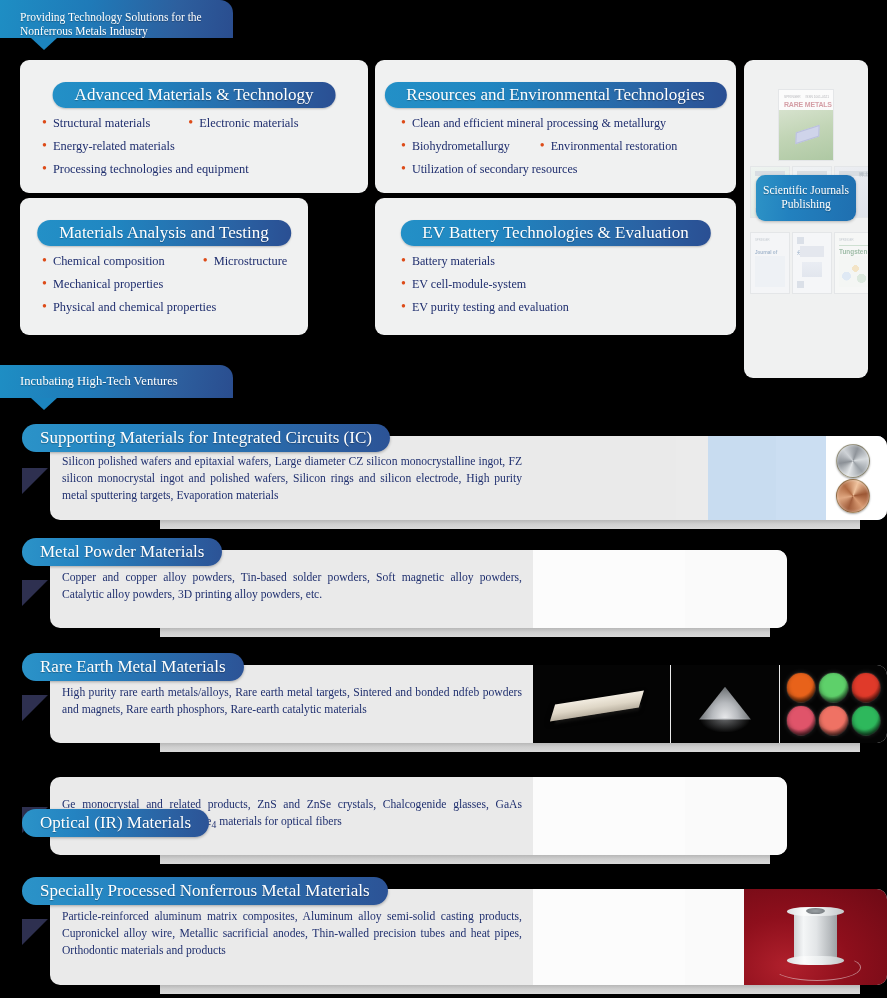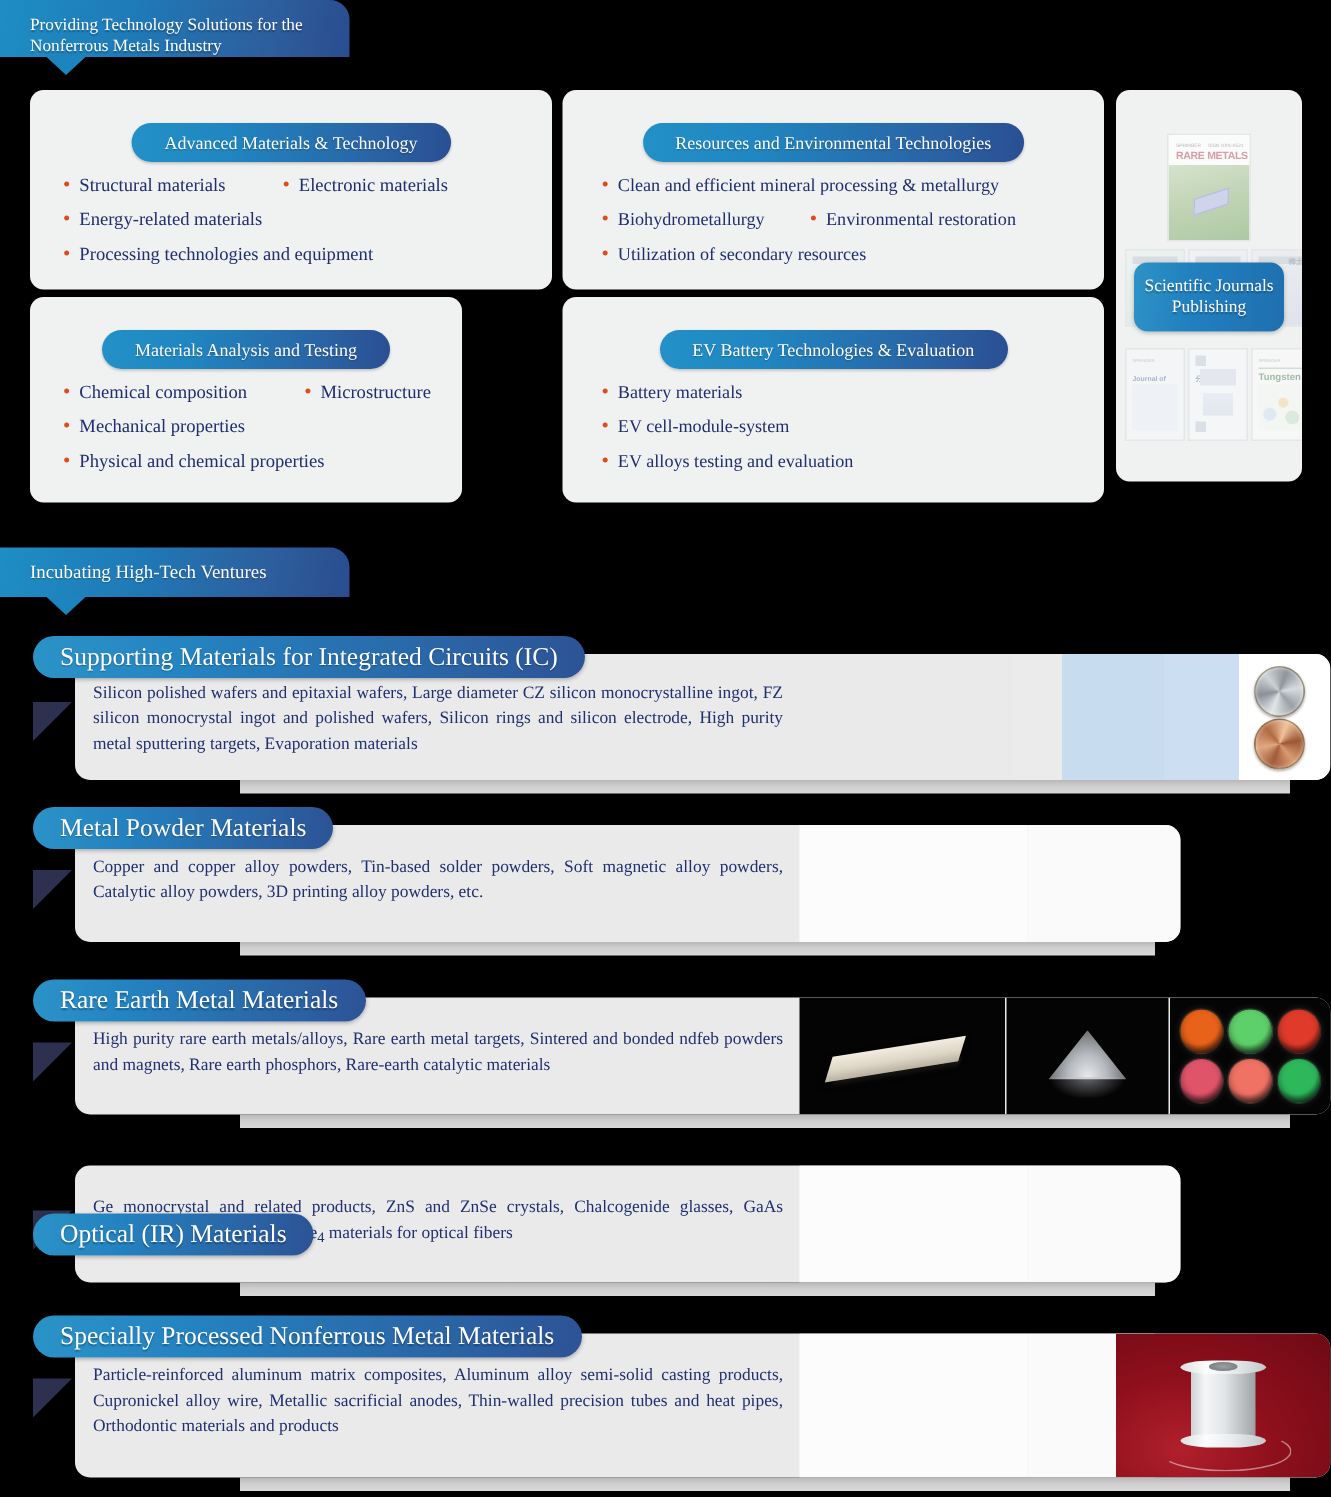--- a/index.html
+++ b/index.html
@@ -83,21 +83,21 @@
     transform: translateX(-50%);
     top: 22px;
     background: linear-gradient(92deg, #2390c7 0%, #2086c1 30%, #2a62a3 78%, #2a4f93 100%);
     color: #fff;
     border-radius: 15px;
     height: 26px;
     display: flex;
     align-items: center;
     justify-content: center;
     padding: 0 22px;
-    font-size: 12px;
+    font-size: 17px;
     white-space: nowrap;
     text-shadow: 0 1px 1px rgba(0,0,0,.28);
     box-shadow: 0 1px 2px rgba(0,0,0,.22);
   }
 
   .bullets {
     position: absolute;
     left: 0; right: 0;
     top: 56px;
     padding: 0 22px;
@@ -124,21 +124,21 @@
   }
   .cap-card.c1 .bullets { padding-left: 26px; }
   .cap-card.c3 .bullets { padding-left: 26px; }
   .cap-card.c1 .brow, .cap-card.c3 .brow { gap: 30px; }
   .cap-card.c1 .bitem, .cap-card.c3 .bitem { font-size: 12.1px; }
 
   
   #journals {
     position: absolute;
     left: 724px; top: 0;
-    width: 124px; height: 261px;
+    width: 124px; height: 318px;
     background: #f0f1f1;
     border-radius: 9px;
     box-shadow: 0 2px 5px rgba(0,0,0,.45);
     overflow: hidden;
   }
   .cover {
     position: absolute;
     background: #eceef0;
     border: 1px solid #e4e6e8;
     overflow: hidden;
@@ -475,21 +475,21 @@
         </div>
         <div class="brow">
           <span class="bitem">
               <span class="dot">•</span>
               <span>EV cell-module-system</span>
             </span>
         </div>
         <div class="brow">
           <span class="bitem">
               <span class="dot">•</span>
-              <span>EV alloys testing and evaluation</span>
+              <span>EV purity testing and evaluation</span>
             </span>
         </div>
       </div>
     </div>
 
     <div id="journals">
 
       <div class="cover" id="cv-rare">
         <span class="sub">SPRINGER</span>
         <span class="sub2">ISSN 1001-0521</span>

